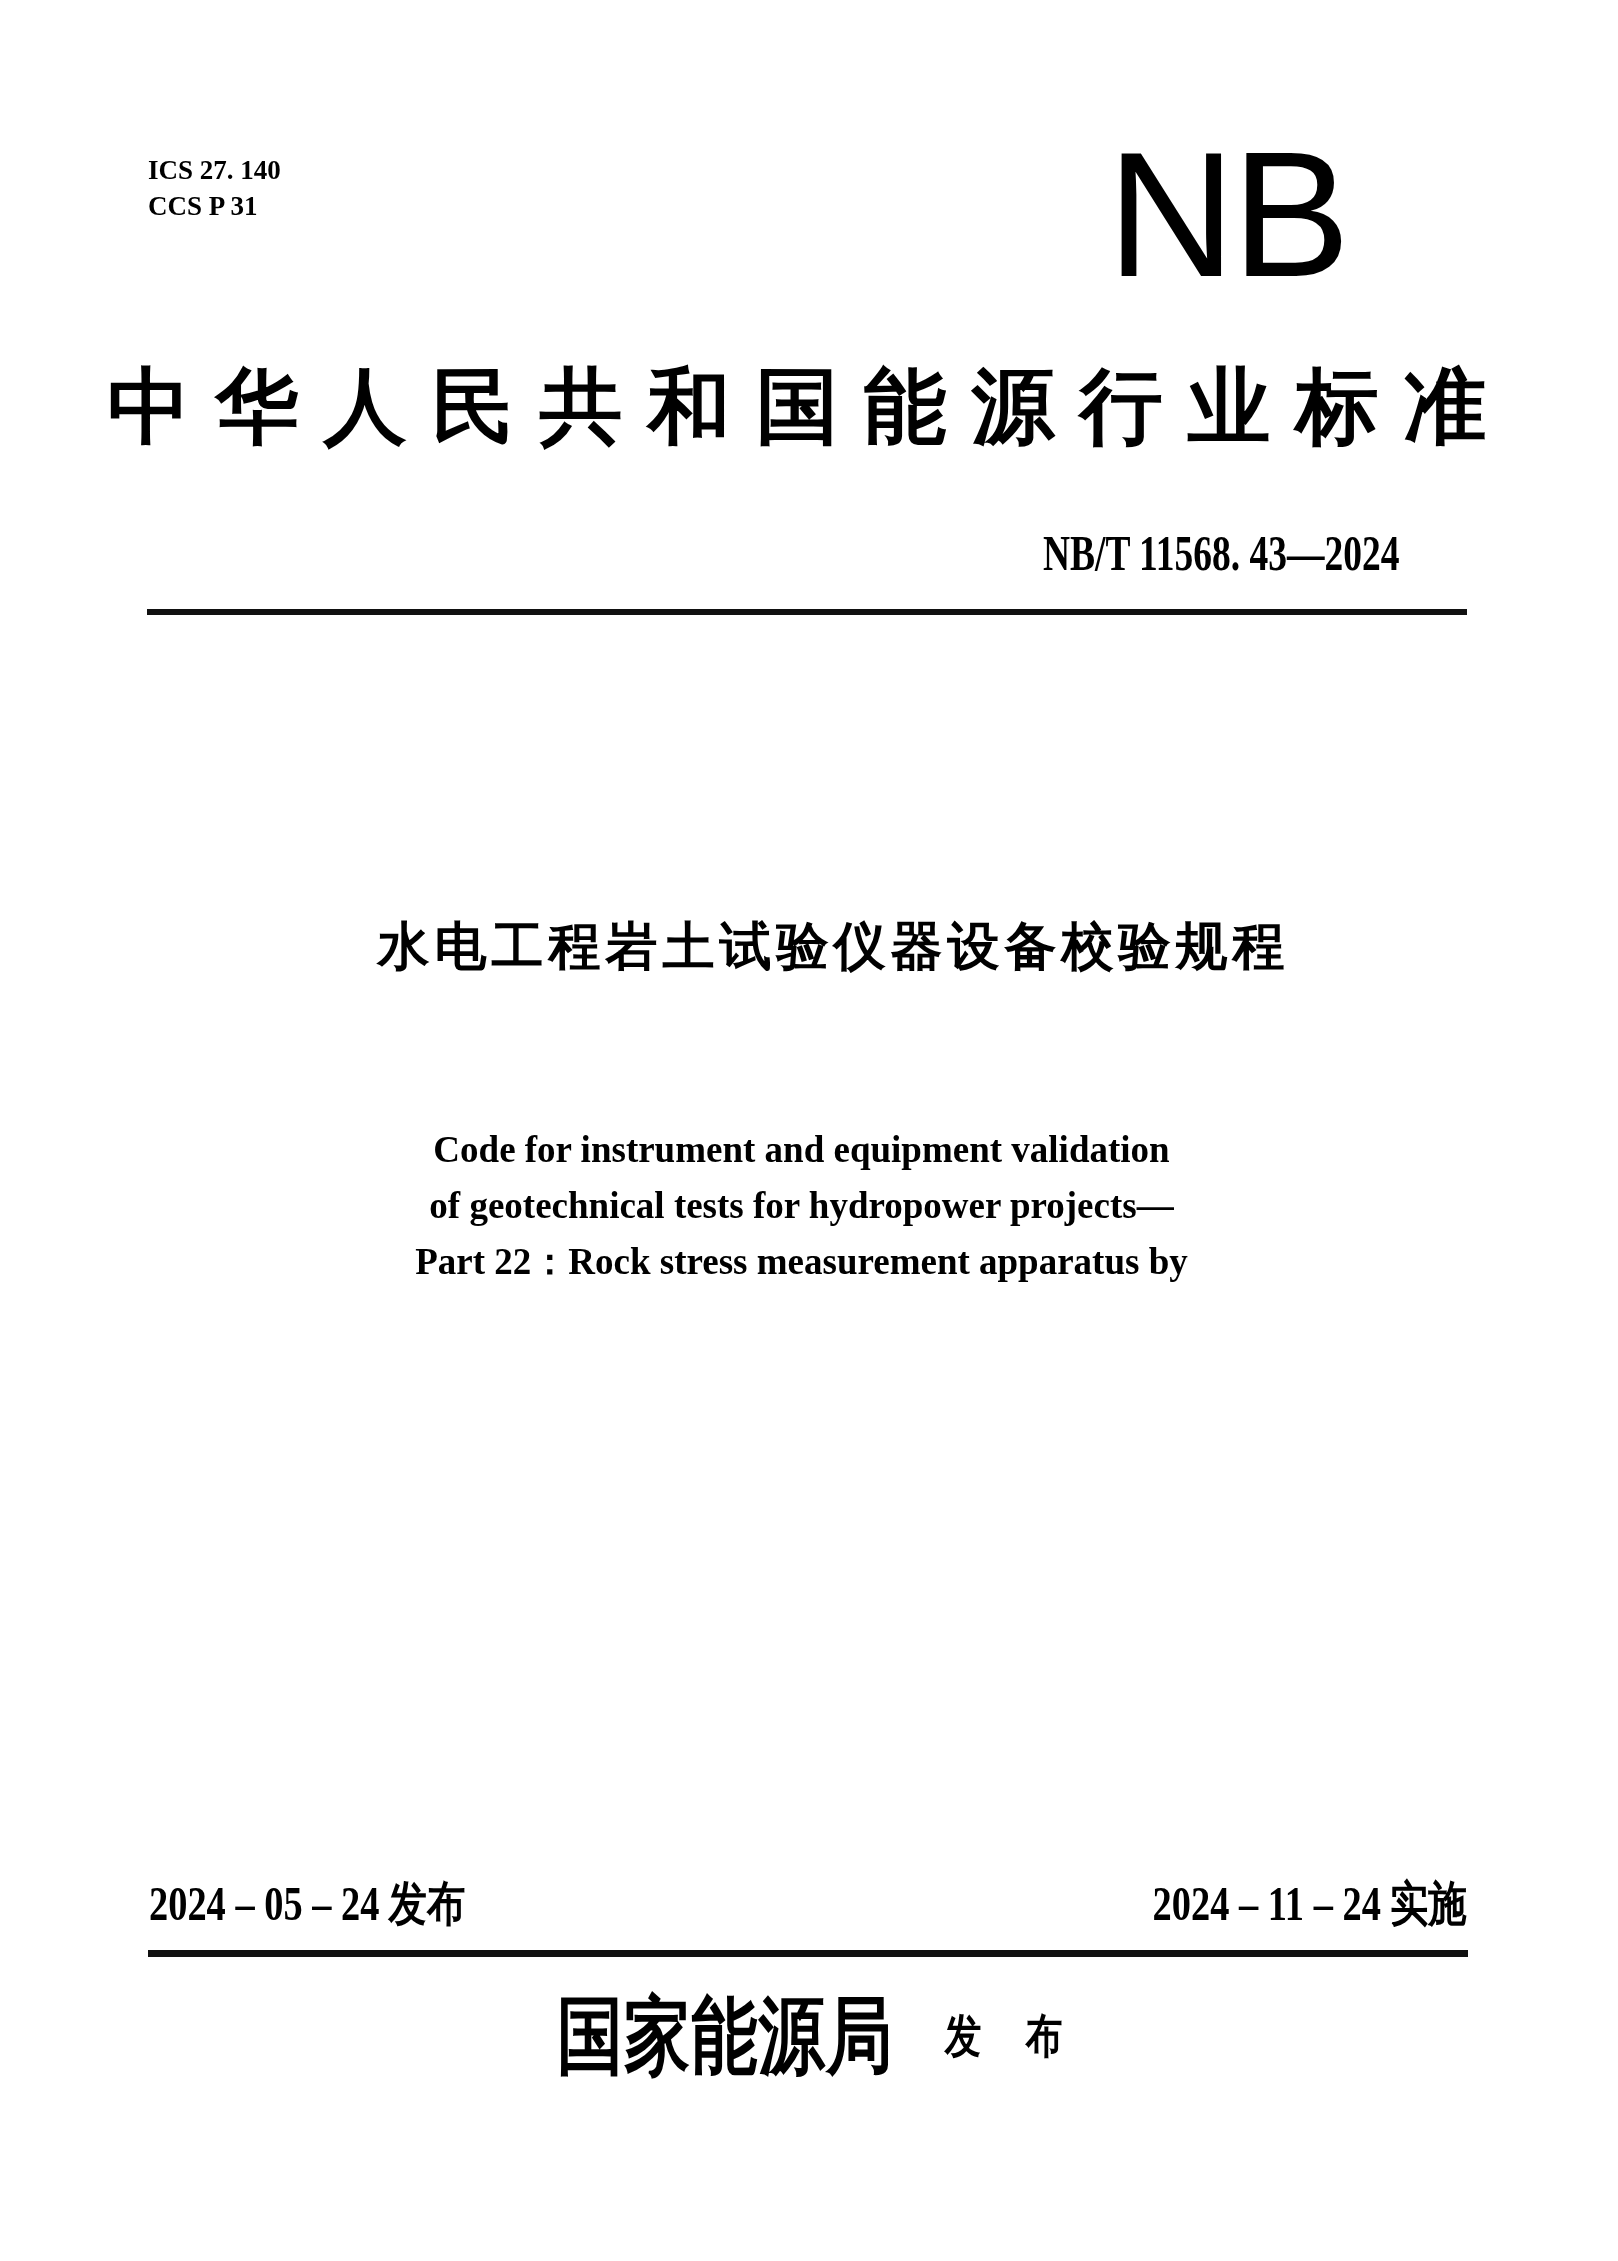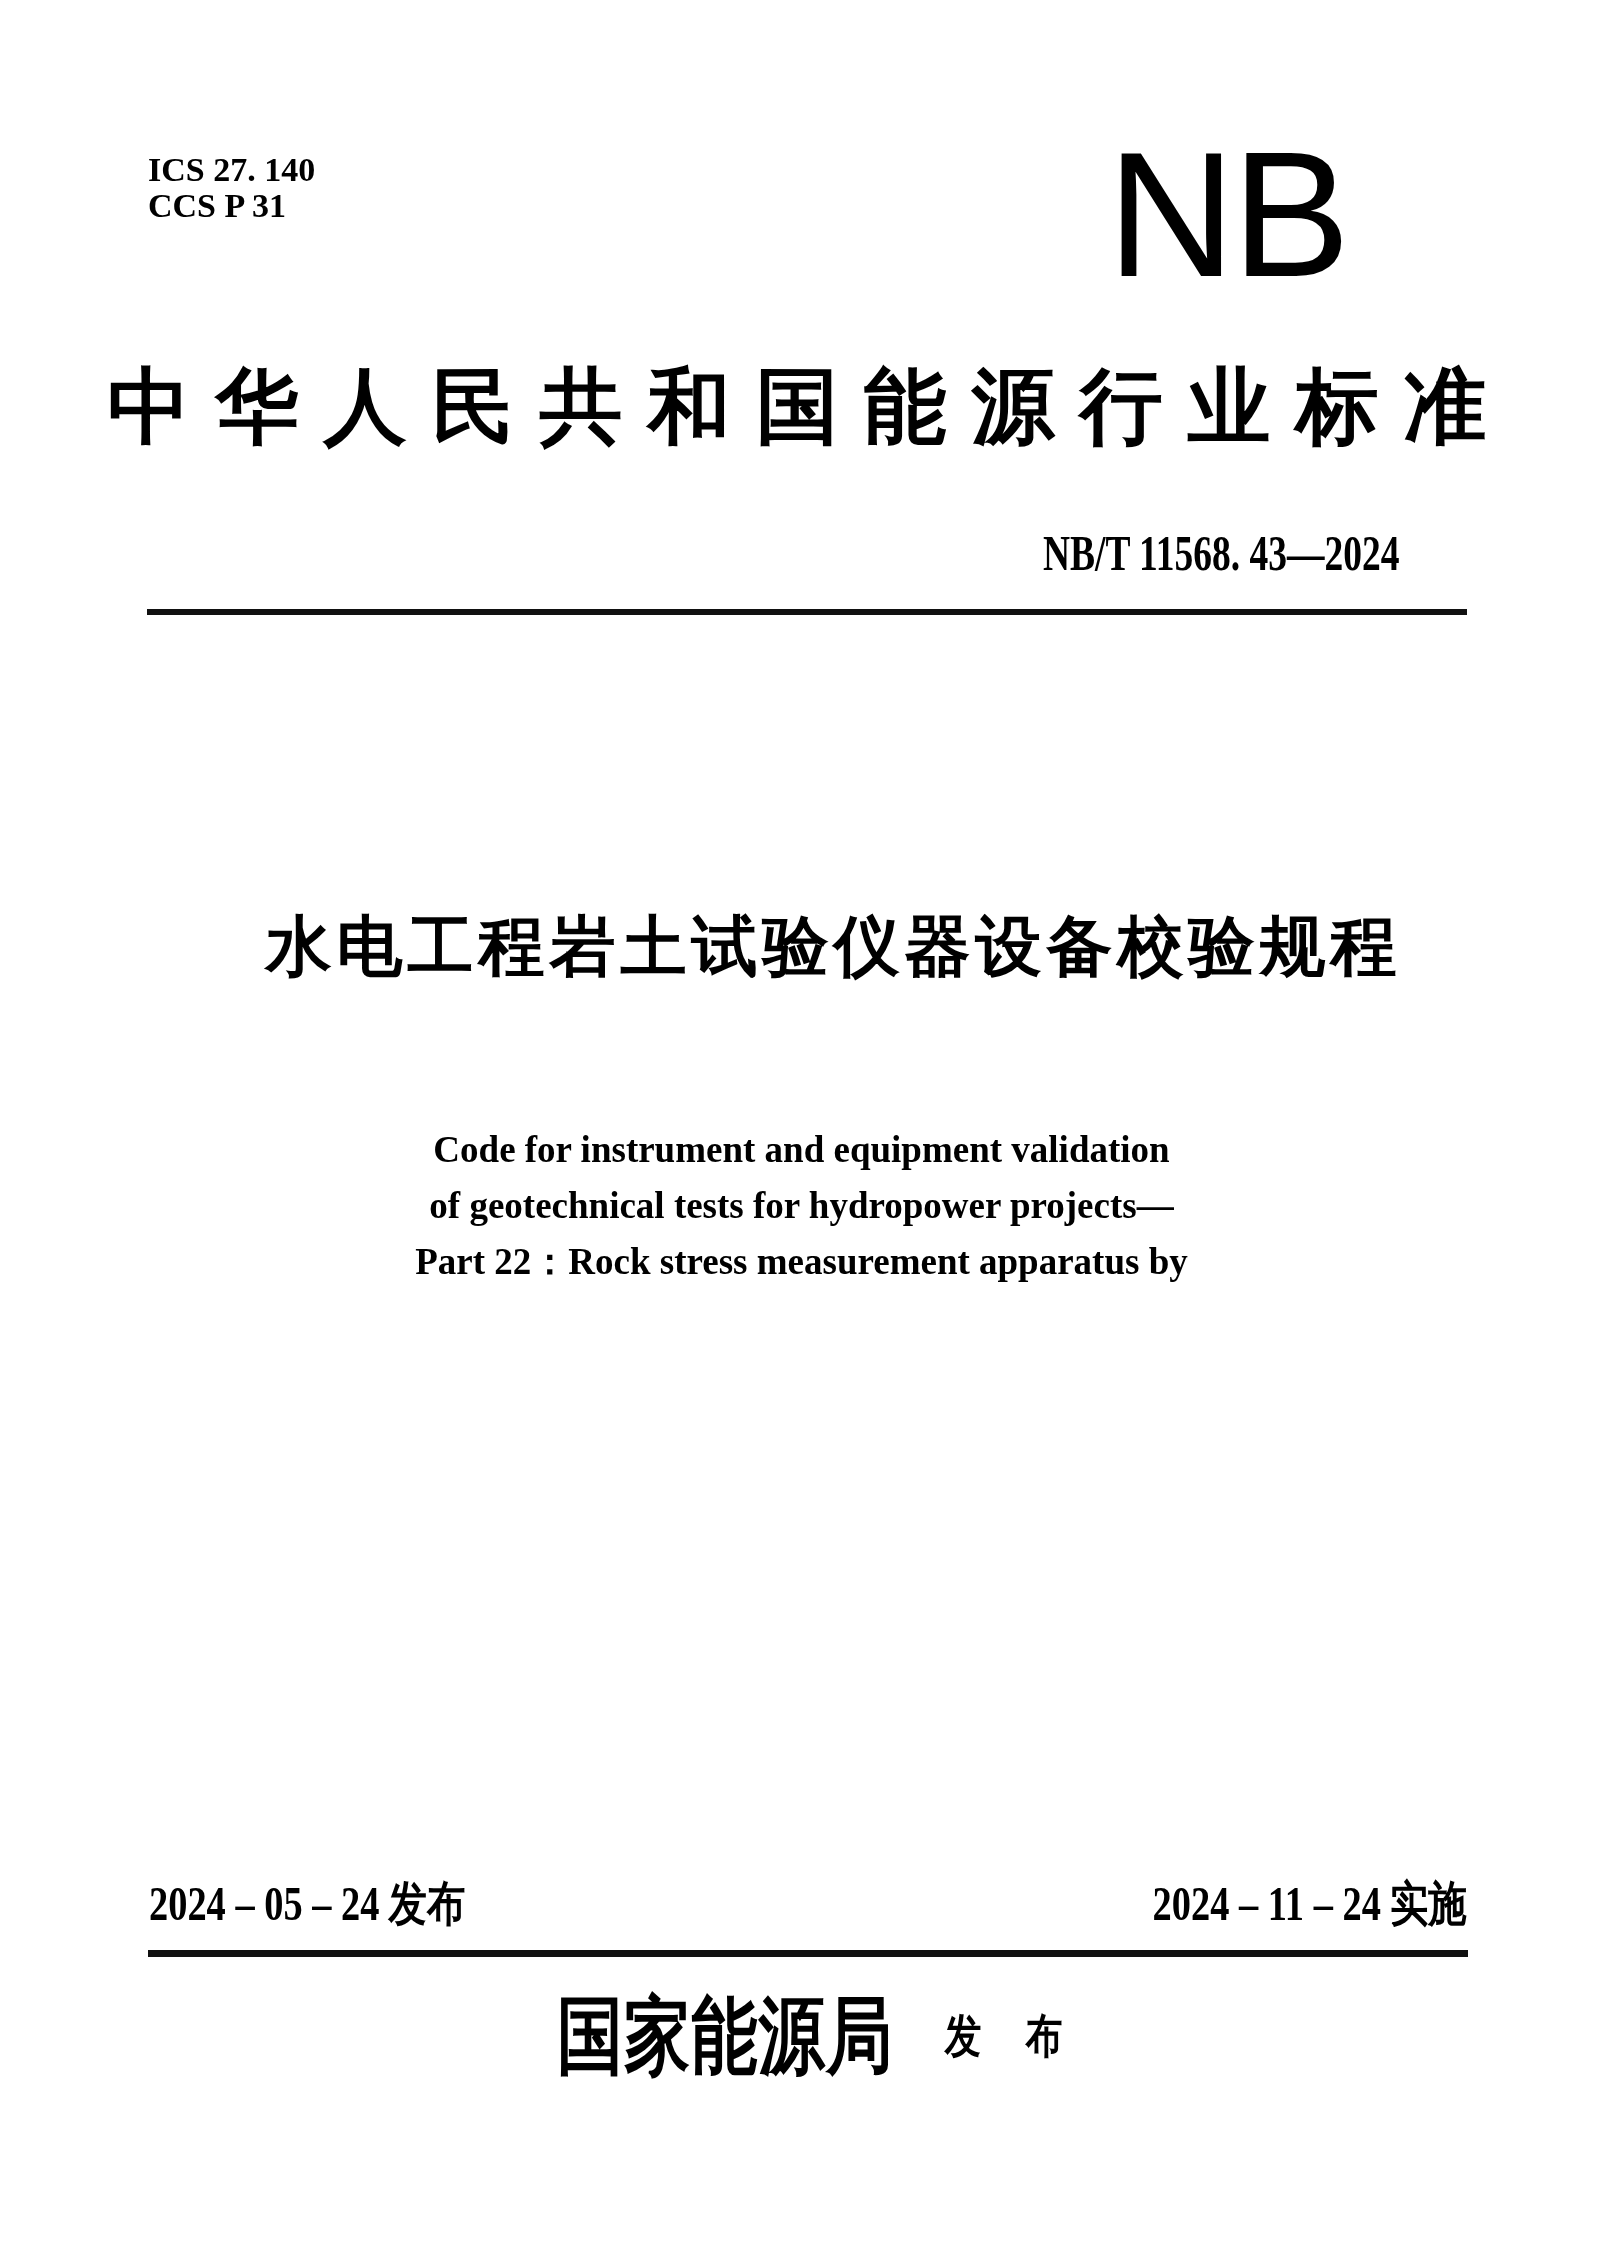--- a/index.html
+++ b/index.html
@@ -15,21 +15,21 @@
     background: #ffffff;
     color: #000000;
     font-family: "Liberation Serif", serif;
     overflow: hidden;
   }
   
   .ics-block {
     position: absolute;
     left: 148px;
     top: 152px;
-    font-size: 34px;
+    font-size: 27px;
     font-weight: bold;
     line-height: 36px;
     white-space: nowrap;
   }
   
   .nb-logo {
     position: absolute;
     left: 1107px;
     top: 126px;
     font-family: "Liberation Sans", sans-serif;
@@ -82,21 +82,21 @@
   }
   
   .cn-title {
     position: absolute;
     left: 0;
     right: 0;
     top: 905px;
     text-align: center;
     font-family: Liberation Serif, serif;
     font-weight: bold;
-    font-size: 66px;
+    font-size: 52px;
     line-height: 83px;
     letter-spacing: 5px;
     white-space: nowrap;
     margin-left: 48px;
   }
   
   .en-title {
     position: absolute;
     left: 0;
     right: 16px;

